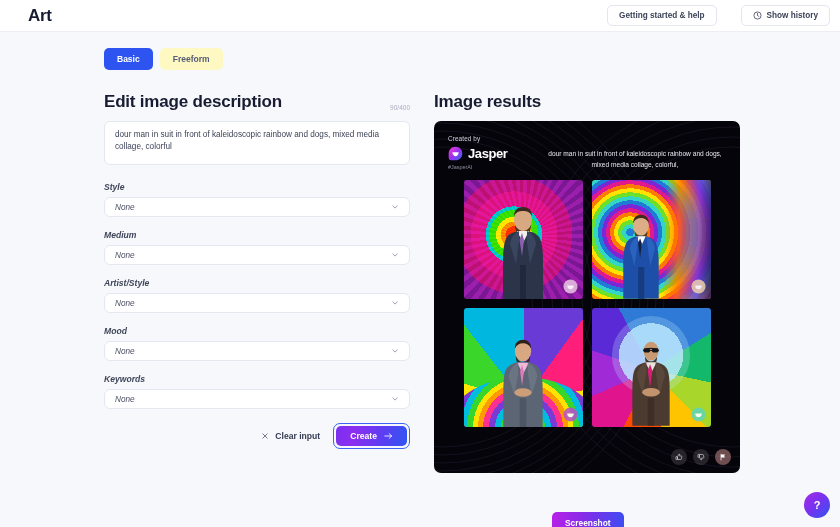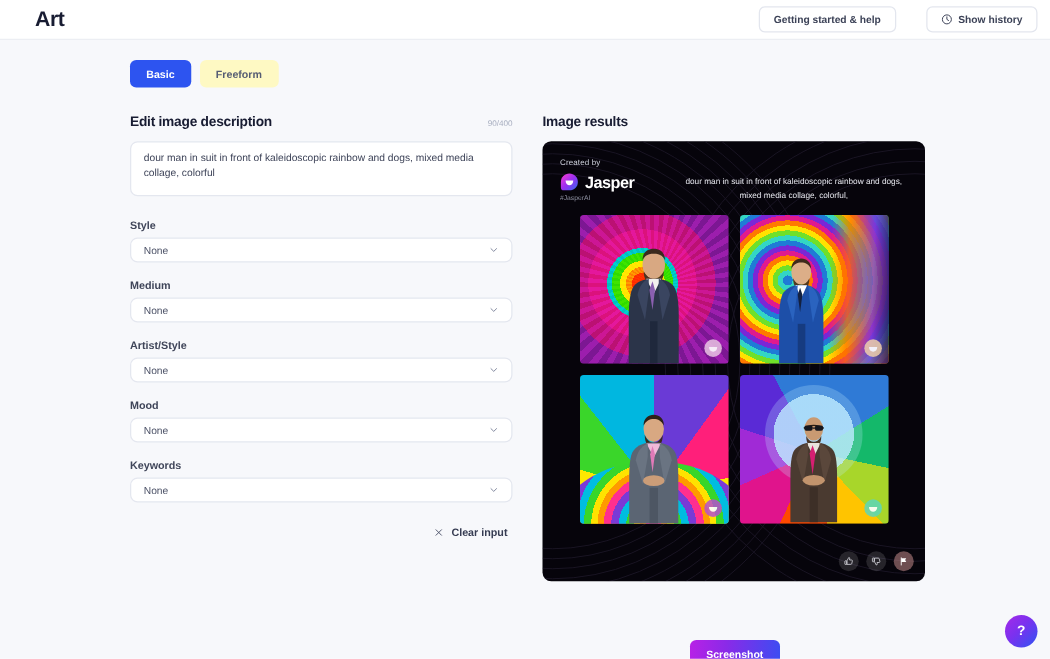--- a/index.html
+++ b/index.html
@@ -79,21 +79,21 @@
   .col-left { width: 306px; flex: none; }
   .col-right { width: 359px; flex: none; }
 
   .section-head {
     display: flex;
     align-items: flex-end;
     justify-content: space-between;
     margin-bottom: 9px;
   }
   .section-title {
-    font-size: 11px;
+    font-size: 17px;
     font-weight: bold;
     color: #181c32;
     letter-spacing: -0.2px;
   }
   .char-count { font-size: 6.5px; color: #a8aec0; padding-bottom: 1px; }
 
   .prompt-box {
     width: 100%;
     height: 44px;
     border: 1px solid #e4e7ef;
@@ -102,21 +102,21 @@
     padding: 7px 10px;
     font-size: 8.2px;
     line-height: 1.5;
     color: #3d4358;
     font-family: inherit;
     resize: none;
     outline: none;
     overflow: hidden;
   }
 
-  .field { margin-top: 13px; }
+  .field { margin-top: 13px; font-style: italic; }
   .field-label {
     font-size: 8.6px;
     font-weight: bold;
     color: #3f4559;
     margin-bottom: 5px;
     display: block;
   }
   .select {
     width: 100%;
     height: 20px;
@@ -398,20 +398,28 @@
         </div>
       </div>
 
       <div class="form-actions">
         <button class="clear-btn">
           <svg class="x-icon" viewBox="0 0 16 16">
             <path d="M3.6 3.6l8.8 8.8M12.4 3.6l-8.8 8.8" fill="none" stroke="#4a5066" stroke-width="1.5" stroke-linecap="round"></path>
           </svg>
           <span>Clear input</span>
         </button>
+        <div class="create-wrap">
+          <button class="create-btn">
+            <span>Create</span>
+            <svg class="arrow-icon" viewBox="0 0 16 14">
+              <path d="M1.5 7h12M9.2 2.8L13.5 7l-4.3 4.2" fill="none" stroke="#ffffff" stroke-width="1.5" stroke-linecap="round" stroke-linejoin="round"></path>
+            </svg>
+          </button>
+        </div>
       </div>
     </div>
 
     <div class="col-right">
       <div class="section-head">
         <div class="section-title">Image results</div>
       </div>
 
       <div class="results-panel">
 

